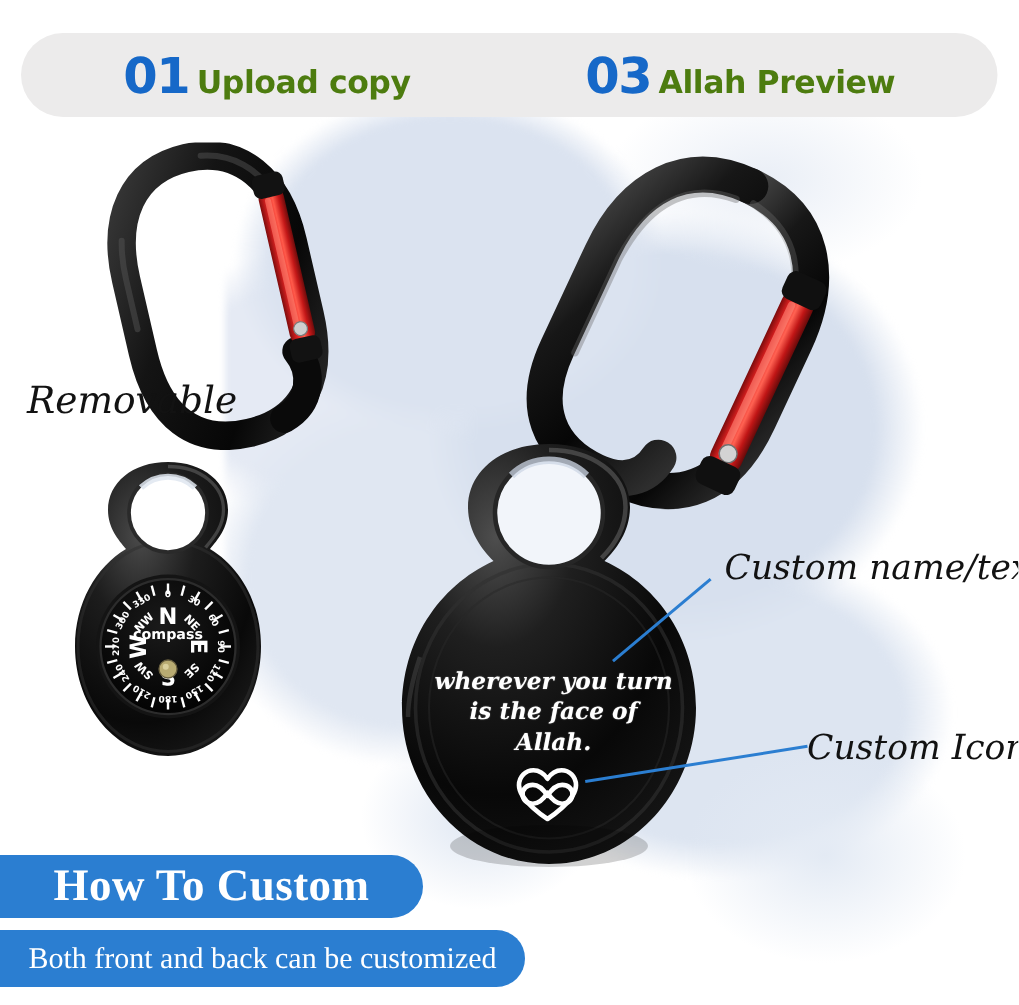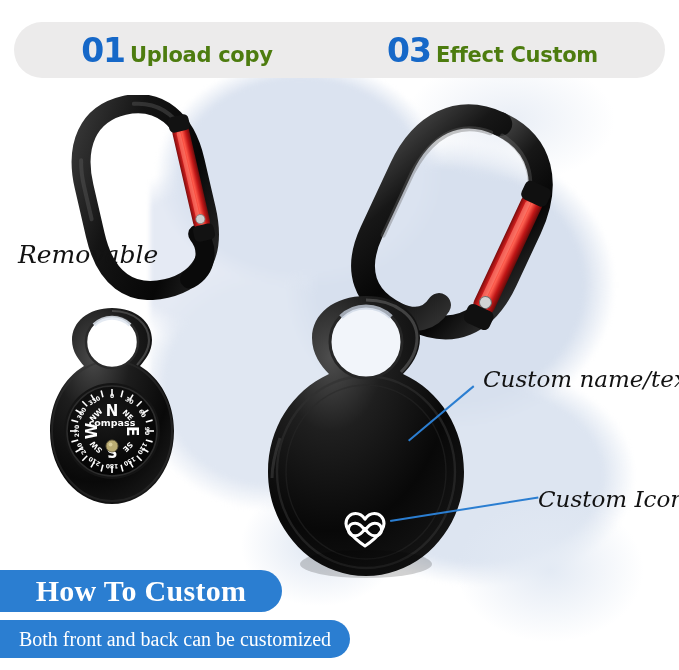--- a/index.html
+++ b/index.html
@@ -95,21 +95,21 @@
   
   .script-label {
     position: absolute;
     font-family: "DejaVu Serif", serif;
     font-style: italic;
     color: #121212;
     white-space: nowrap;
   }
   #label-removable {
     left: 18px;
-    top: 240px;
+    top: 252px;
     font-size: 25px;
   }
   #label-custom-text {
     left: 483px;
     top: 366px;
     font-size: 23px;
   }
   #label-custom-icons {
     left: 538px;
     top: 486px;
@@ -198,21 +198,21 @@
   <div class="wash" id="wash-soft-b"></div>
   <div class="wash" id="wash-soft-c"></div>
 
   <div id="steps-bar">
     <div class="step">
       <span class="step-num">01</span>
       <span class="step-label">Upload copy</span>
     </div>
     <div class="step">
       <span class="step-num">03</span>
-      <span class="step-label">Effect Custom</span>
+      <span class="step-label">Allah Preview</span>
     </div>
   </div>
 
   <svg class="carabiner" style="left:70px; top:95px;" width="150" height="205" viewBox="0 0 150 205">
     <defs>
       <linearGradient id="blkA" x1="0" y1="0" x2="1" y2="1">
         <stop offset="0%" stop-color="#3c3c3c"></stop>
         <stop offset="35%" stop-color="#141414"></stop>
         <stop offset="70%" stop-color="#070707"></stop>
         <stop offset="100%" stop-color="#2a2a2a"></stop>
@@ -419,20 +419,25 @@
     <ellipse cx="118" cy="184" rx="89" ry="96" fill="none" stroke="#303030" stroke-width="2.4" opacity="0.6"></ellipse>
     <ellipse cx="118" cy="184" rx="80" ry="87" fill="none" stroke="#272727" stroke-width="1.4" opacity="0.5"></ellipse>
 
     <circle cx="118" cy="54" r="36" fill="#f2f5fa"></circle>
     <circle cx="118" cy="54" r="36" fill="none" stroke="#262626" stroke-width="3"></circle>
     <path d="M93 29 A 36 36 0 0 1 143 29" fill="none" stroke="#ccd6e4" stroke-width="5" opacity="0.75"></path>
 
     <ellipse cx="118" cy="276" rx="66" ry="14" fill="#000000" opacity="0.18"></ellipse>
   </svg>
 
+  <div id="engraving">
+    <div>wherever you turn</div>
+    <div>is the face of</div>
+    <div>Allah.</div>
+  </div>
 
   <svg style="position:absolute; left:336px; top:508px;" width="58" height="42" viewBox="0 0 58 42">
     <path d="M29 38 C 29 38 10 26 10 15.5 C 10 9.5 14.6 5.5 19.6 5.5 C 23.4 5.5 26.6 7.6 29 11.2
              C 31.4 7.6 34.6 5.5 38.4 5.5 C 43.4 5.5 48 9.5 48 15.5 C 48 26 29 38 29 38 Z" fill="none" stroke="#ffffff" stroke-width="3.1" stroke-linejoin="round"></path>
     <path d="M29 22.5 C 25.8 17.4 22.6 15.2 19.2 15.2 C 15.2 15.2 12.4 17.9 12.4 21.5
              C 12.4 25.1 15.2 27.8 19.2 27.8 C 22.6 27.8 25.8 25.6 29 20.5
              C 32.2 25.6 35.4 27.8 38.8 27.8 C 42.8 27.8 45.6 25.1 45.6 21.5
              C 45.6 17.9 42.8 15.2 38.8 15.2 C 35.4 15.2 32.2 17.4 29 22.5 Z" fill="none" stroke="#ffffff" stroke-width="3.1" stroke-linejoin="round"></path>
   </svg>
 

